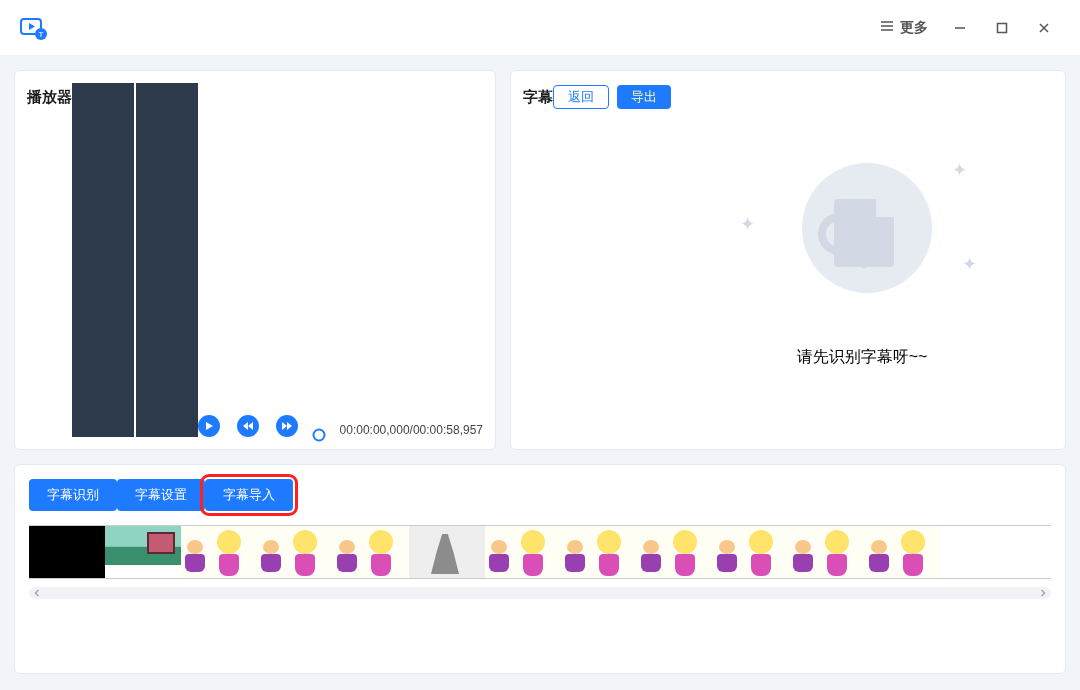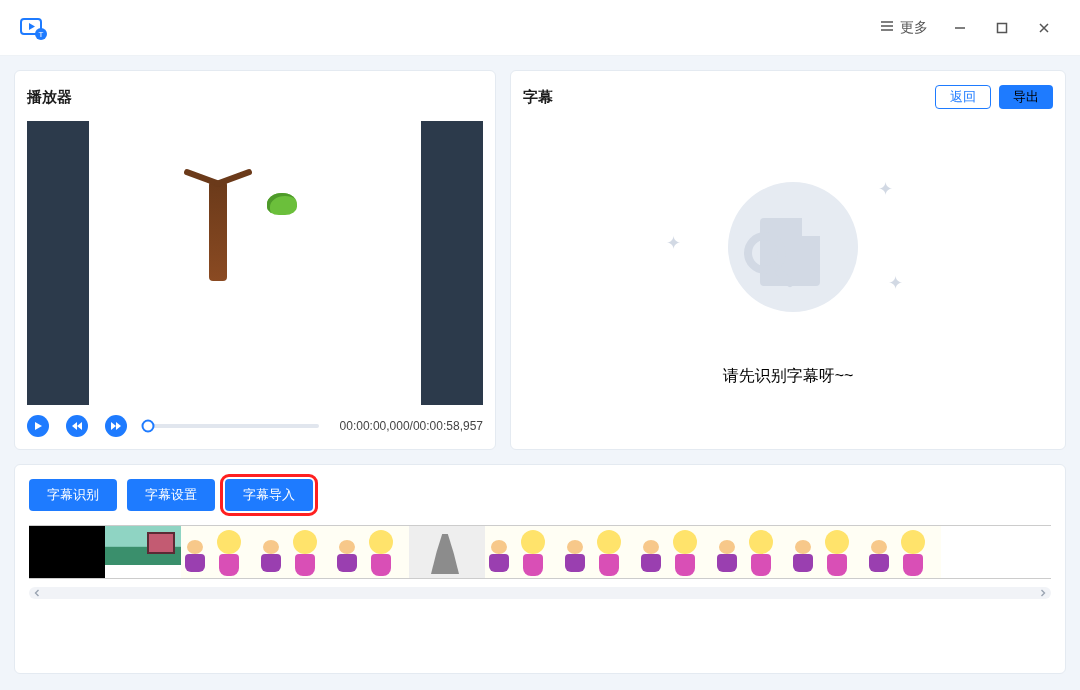--- a/index.html
+++ b/index.html
@@ -17,21 +17,21 @@
     justify-content: space-between;
     padding: 0 18px;
     border-bottom: 1px solid #eef2f6;
   }
   .titlebar-left { display: flex; align-items: center; gap: 10px; }
   .app-logo {
     width: 30px; height: 30px;
     display: flex; align-items: center; justify-content: center;
   }
   .app-title { font-size: 18px; color: #333; font-weight: 400; }
-  .titlebar-right { display: flex; align-items: center; gap: 6px; }
+  .titlebar-right { display: flex; align-items: center; gap: 6px; font-weight: bold; }
   .more-btn {
     display: flex; align-items: center; gap: 6px;
     padding: 4px 8px; cursor: pointer; font-size: 14px; color: #555;
   }
   .win-btn {
     width: 36px; height: 36px;
     display: flex; align-items: center; justify-content: center;
     cursor: pointer; color: #555;
   }
 
@@ -45,37 +45,37 @@
     display: flex;
     gap: 14px;
     height: 380px;
   }
   .panel {
     background: #fff;
     border: 1px solid #e4eaf1;
     border-radius: 6px;
     padding: 12px;
     display: flex;
-    flex-direction: column;
+    flex-direction: row;
   }
   .panel-player { flex: 0 0 482px; }
   .panel-subtitle { flex: 1; }
   .panel-header {
     display: flex; align-items: center; justify-content: space-between;
     margin-bottom: 10px;
     height: 28px;
   }
   .panel-title { font-size: 15px; font-weight: 700; color: #1d1d1d; }
   .panel-header-actions { display: flex; gap: 8px; }
   .hdr-btn {
     height: 24px; padding: 0 14px; font-size: 13px; border-radius: 4px;
     cursor: pointer; display: flex; align-items: center;
   }
   .hdr-btn.outline { border: 1px solid #1e7bff; color: #1e7bff; background: #fff; }
-  .hdr-btn.solid { background: #1e7bff; color: #000000; }
+  .hdr-btn.solid { background: #1e7bff; color: #fef9c3; }
 
   .video-box {
     flex: 1; background: #fff; display: flex; align-items: stretch;
     position: relative; overflow: hidden;
   }
   .pillar-left, .pillar-right {
     width: 62px; background: #2c3a4b;
   }
   .video-center {
     flex: 1; background: #fff; position: relative;
@@ -95,21 +95,21 @@
     width:40px; height:6px; background:#6b3a1a; border-radius:3px;
     transform: rotate(-20deg);
   }
   .leaf {
     position:absolute; left:178px; top:72px; width:30px; height:22px;
     background:#6bbf3b; border-radius: 50% 50% 40% 40%;
     box-shadow: 3px 3px 0 #4e9a2a inset;
   }
 
   .player-controls {
-    display: flex; align-items: center; gap: 17px; margin-top: 10px;
+    display: flex; align-items: flex-end; gap: 17px; margin-top: 10px;
   }
   .ctrl-icon {
     width: 22px; height: 22px; border-radius: 50%; background: #1e7bff;
     display: flex; align-items: center; justify-content: center; cursor: pointer;
   }
   .slider-track {
     flex: 1; height: 4px; background: #e1e6ee; border-radius: 2px; position: relative;
     margin: 0 4px;
   }
   .slider-thumb {
@@ -149,21 +149,21 @@
 
   .timeline-panel {
     margin-top: 14px;
     background: #fff;
     border: 1px solid #e4eaf1;
     border-radius: 6px;
     padding: 14px;
     height: 210px;
     position: relative;
   }
-  .tl-buttons { display: flex; gap: 10px; margin-bottom: 14px; }
+  .tl-buttons { display: flex; gap: 0; margin-bottom: 14px; }
   .tl-btn {
     background: #1e7bff; color: #fff; font-size: 13px;
     height: 32px; padding: 0 18px; border-radius: 4px;
     display: flex; align-items: center; cursor: pointer;
   }
   .tl-btn.hl { outline: 3px solid #ff2020; outline-offset: 2px; }
 
   .ruler {
     position: relative; height: 34px;
   }

